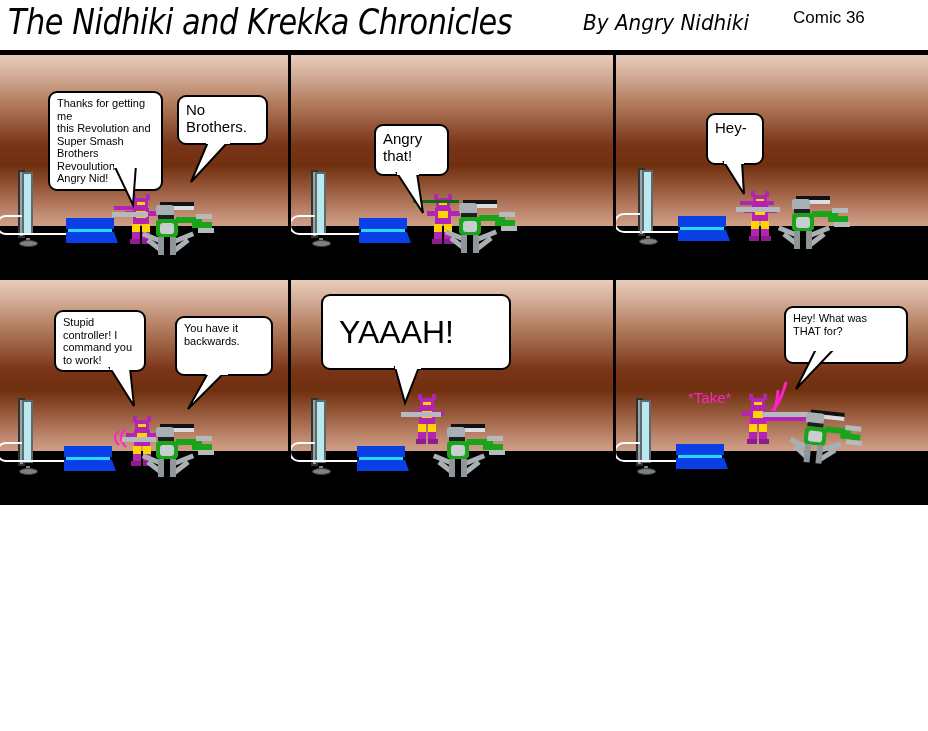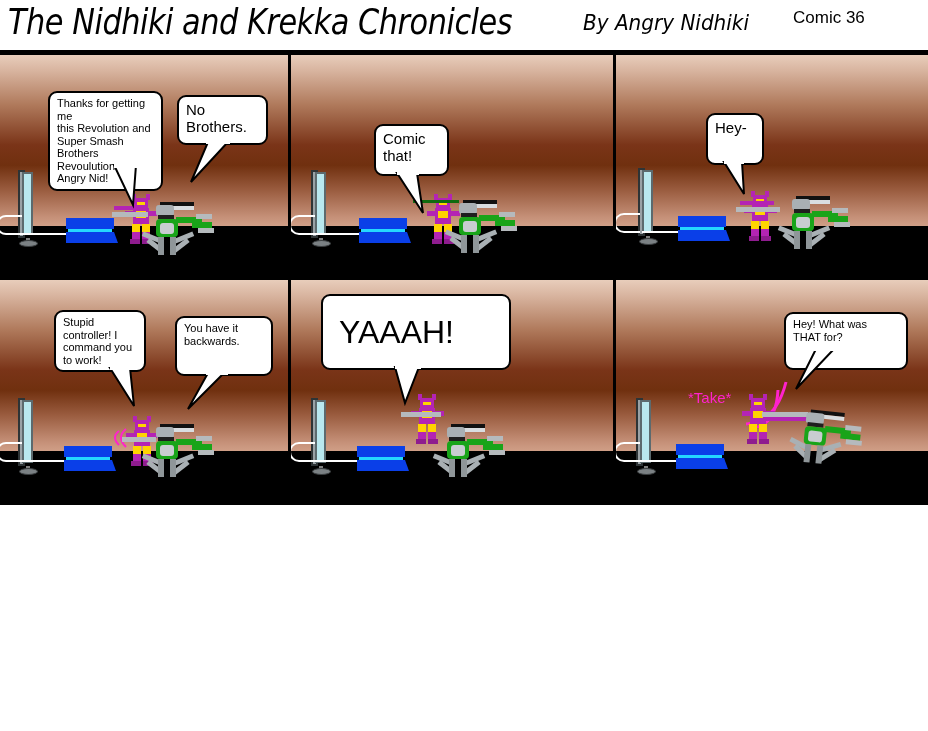--- a/index.html
+++ b/index.html
@@ -383,21 +383,21 @@
         <i class="lg1"></i>
           <i class="lg2"></i>
           <i class="lg3"></i>
           <i class="lg4"></i>
           <i class="lg5"></i>
           <i class="lg6"></i>
       </div>
       <div class="gun-bar" style="left:122px; top:145px; width:46px;"></div>
 
       <div class="bubble b-med" style="left:83px; top:69px; width:75px; height:52px;">
-        <span class="txt">Comic that!</span>
+        <span class="txt">Angry that!</span>
       </div>
       <div class="tail" style="left:104px; top:118px;">
         <svg width="44" height="44" viewBox="0 0 44 44">
           <polygon points="2,0 22,0 28,40" fill="#ffffff" stroke="#000000" stroke-width="2"></polygon>
           <rect x="2" y="-3" width="22" height="5" fill="#ffffff"></rect>
         </svg>
       </div>
     </div>
 
     <div class="panel p-c">
@@ -680,21 +680,21 @@
           <i class="clawA"></i>
           <i class="clawB"></i>
         <i class="lg1"></i>
           <i class="lg2"></i>
           <i class="lg3"></i>
           <i class="lg4"></i>
           <i class="lg5"></i>
           <i class="lg6"></i>
       </div>
 
-      <div class="bubble b-small" style="left:168px; top:32px; width:124px; height:58px;">
+      <div class="bubble b-small" style="left:168px; top:26px; width:124px; height:58px;">
         <span class="txt">Hey!  What was
 THAT for?</span>
       </div>
       <div class="tail" style="left:178px; top:69px;">
         <svg width="48" height="46" viewBox="0 0 48 46">
           <polygon points="40,0 22,0 2,40" fill="#ffffff" stroke="#000000" stroke-width="2"></polygon>
           <rect x="20" y="-3" width="24" height="5" fill="#ffffff"></rect>
         </svg>
       </div>
     </div>

